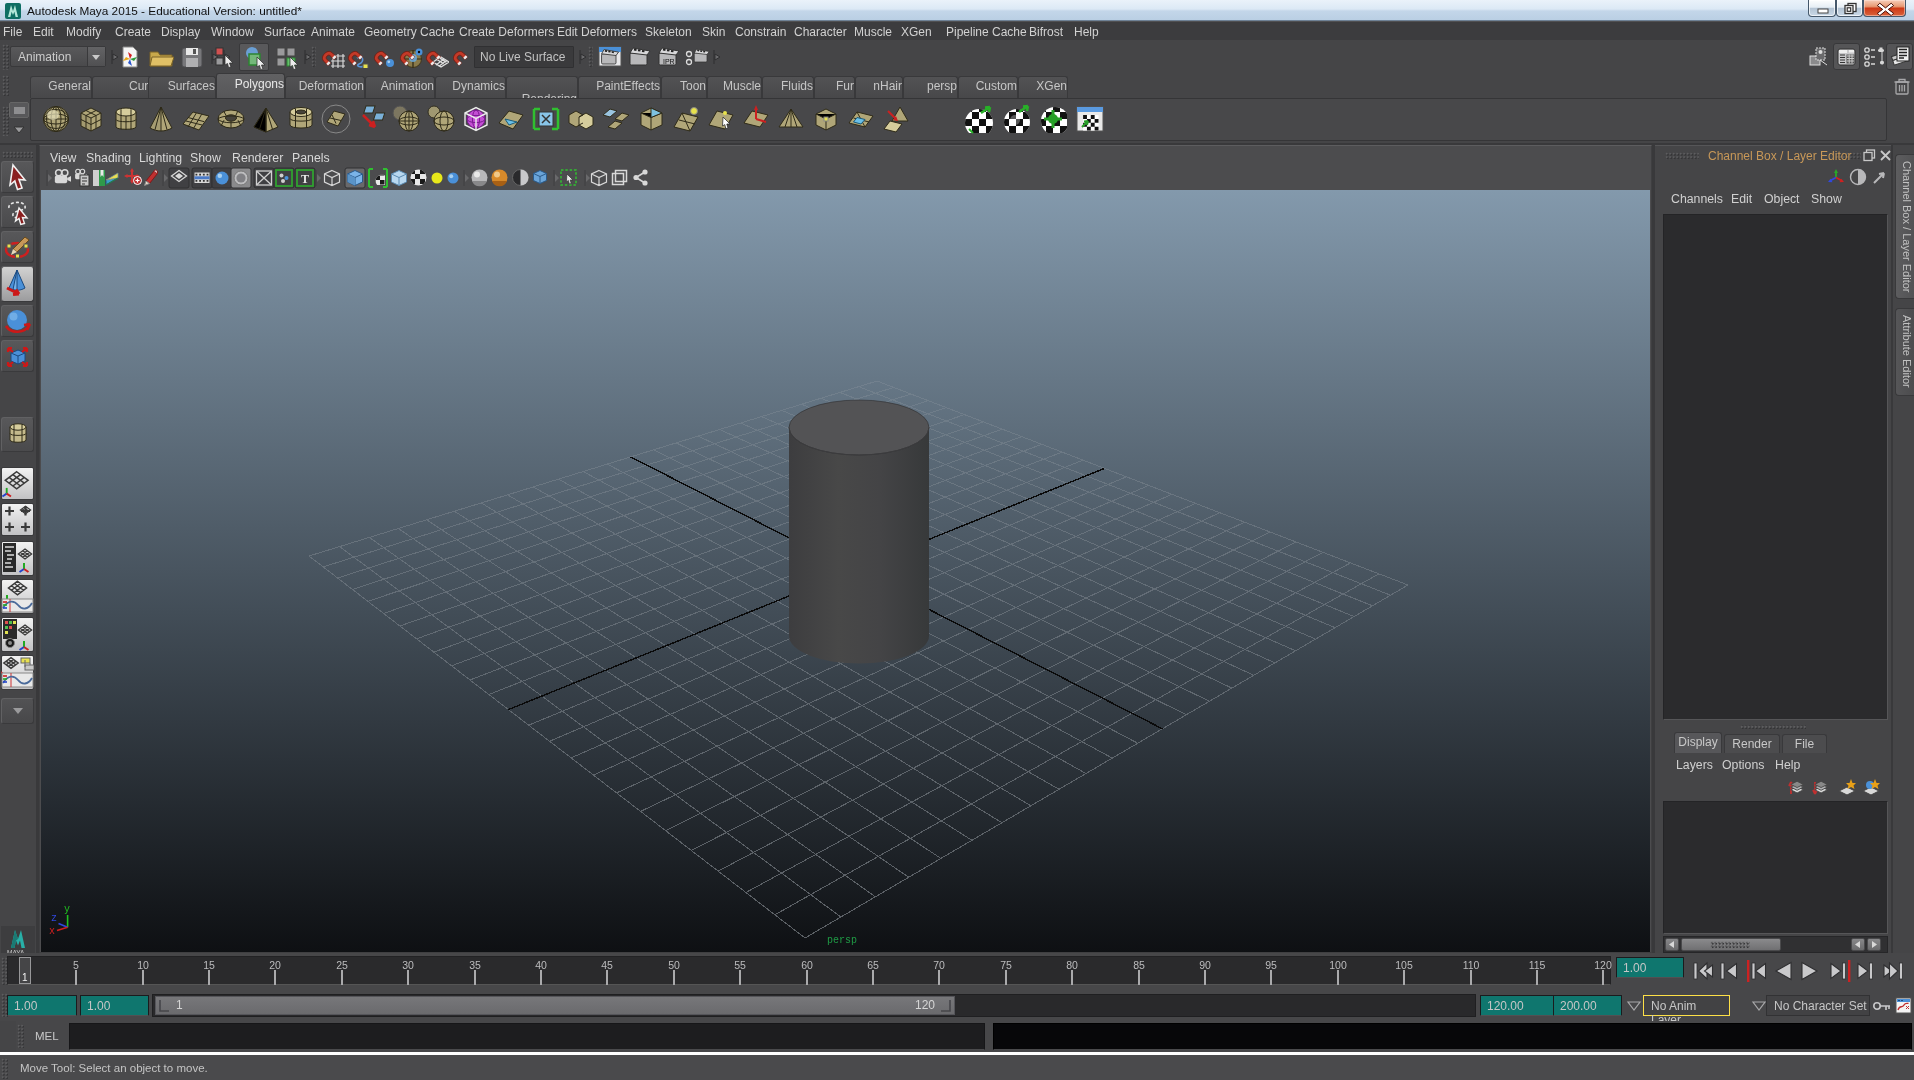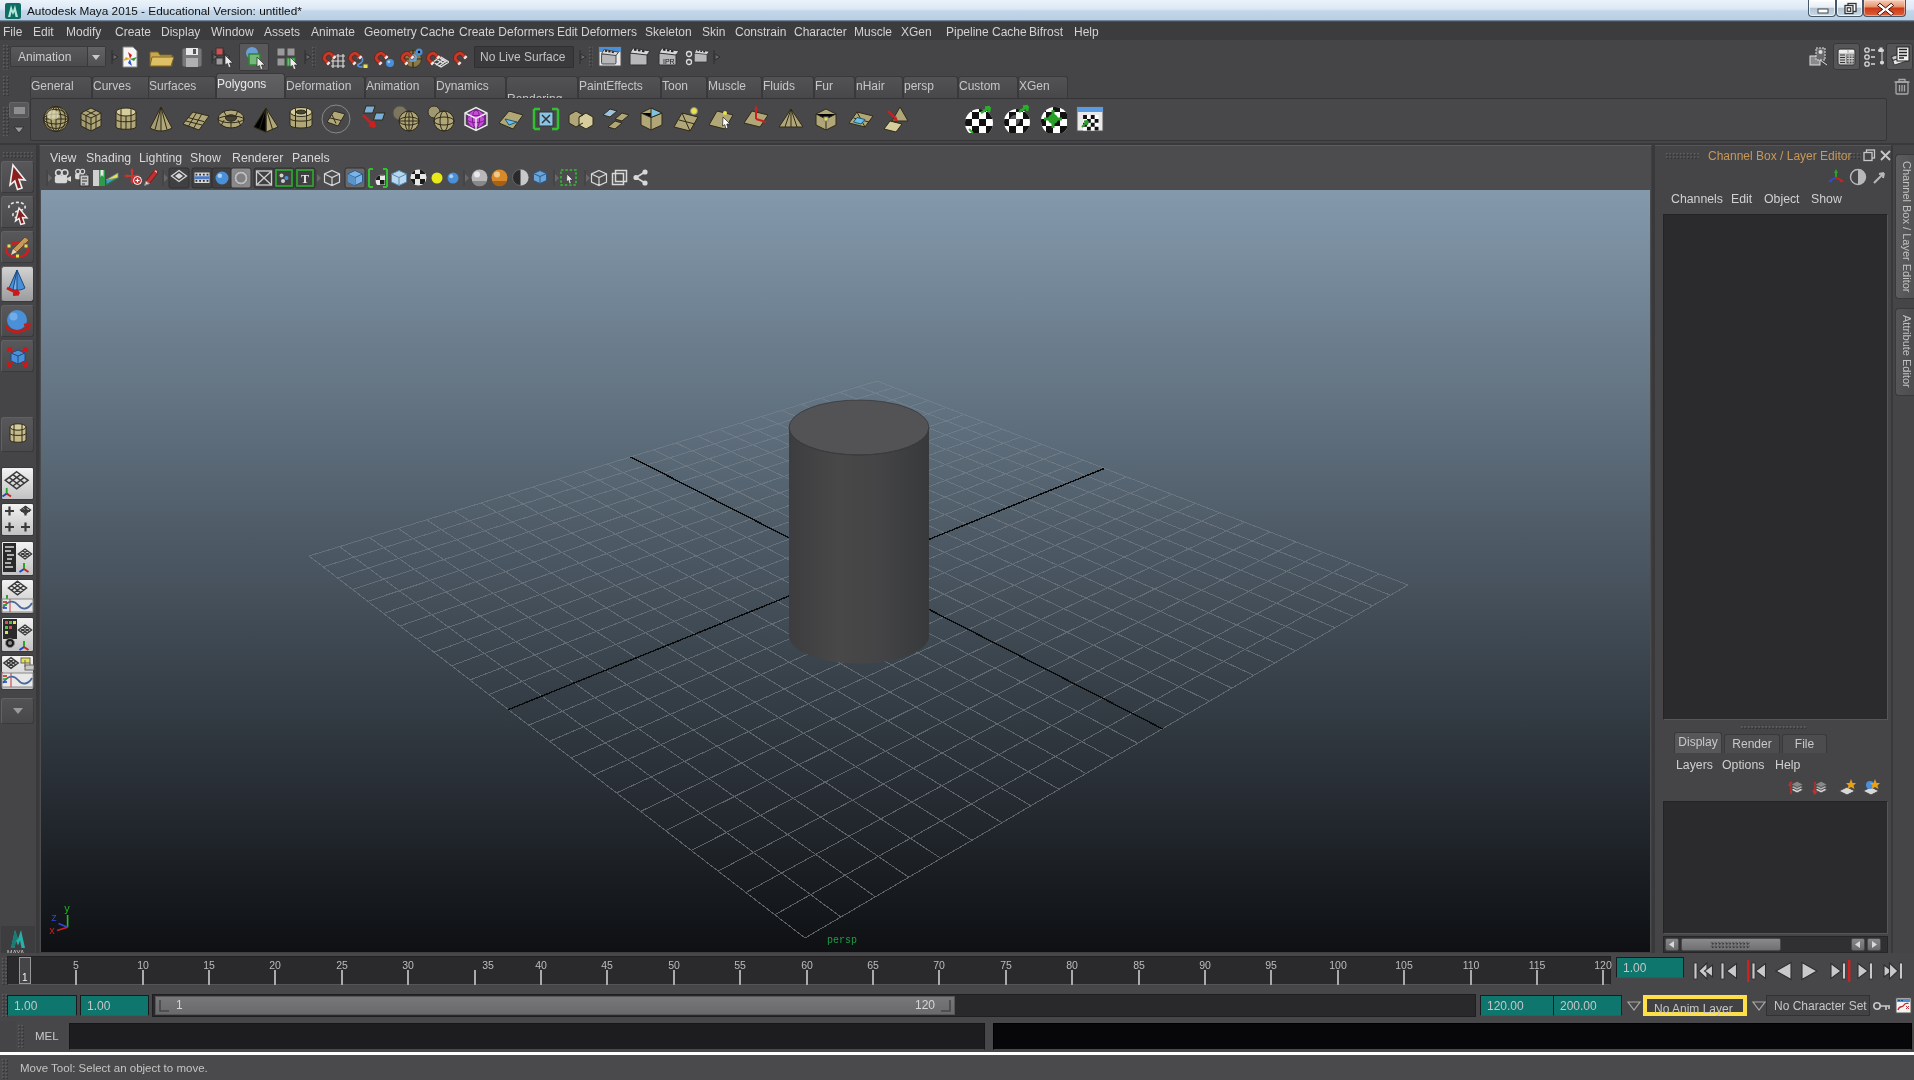--- a/index.html
+++ b/index.html
@@ -8,21 +8,21 @@
 .winbtn{position:absolute;top:0;height:17px;border:1px solid #45586b;border-top:none;border-radius:0 0 4px 4px;background:linear-gradient(#fdfefe 0%,#e6eef5 45%,#b4c4d4 52%,#cad9e7 100%);box-shadow:inset 0 0 0 1px rgba(255,255,255,.7)}
 #btnclose{background:linear-gradient(#f6cdb9 0%,#e89a74 40%,#ce3a17 52%,#d9633c 100%);box-shadow:inset 0 0 0 1px rgba(255,230,220,.5)}
 #menubar{left:0;top:21px;width:1914px;height:19px;background:#3c3c3e;border-top:1px solid #505052}
 .mi{position:absolute;top:3px;font-size:12px;color:#d2d2d2}
 #statusline{left:0;top:40px;width:1914px;height:33px;background:#454547}
 .grip{position:absolute;width:7px;background-image:radial-gradient(circle at 1.5px 1.5px,#5d5d5f 0.9px,transparent 1.1px),radial-gradient(circle at 1.5px 1.5px,#323234 0.9px,transparent 1.1px);background-size:3.5px 3.5px,3.5px 3.5px;background-position:0 0,1px 1px}
 .combo{position:absolute;background:linear-gradient(#59595b,#4a4a4c);border:1px solid #39393b;border-radius:2px;color:#ccc;font-size:12px}
 .comboarr{position:absolute;right:0;top:0;bottom:0;width:18px;border-left:1px solid #39393b;background:linear-gradient(#636365,#505052)}
 .icbtn{position:absolute;border-radius:2px}
 #shelftabs{left:0;top:73px;width:1914px;height:25px;background:#454547}
-.stab{position:absolute;top:3px;height:22px;background:linear-gradient(#525254,#48484a);border:1px solid #39393b;border-bottom:none;border-radius:3px 3px 0 0;color:#c6c6c6;font-size:12px;text-align:left}
+.stab{position:absolute;top:3px;height:22px;background:linear-gradient(#525254,#48484a);border:1px solid #39393b;border-bottom:none;border-radius:3px 3px 0 0;color:#c6c6c6;font-size:12px;text-align:right}
 .stab.on{background:linear-gradient(#616163,#575759);color:#e8e8e8;top:0;height:25px;z-index:2}
 #shelficons{left:0;top:98px;width:1914px;height:45px;background:#454547}
 #shelfwell{position:absolute;left:30px;top:0;width:1857px;height:43px;background:#48484a;border:1px solid #353537;border-radius:2px}
 #mainarea{left:0;top:143px;width:1914px;height:810px;background:#39393b}
 #toolcol{position:absolute;left:0;top:2px;width:36px;height:808px;background:#454547}
 .toolbtn{position:absolute;left:1px;width:33px;height:32px;border-radius:3px;background:linear-gradient(#58585a,#4a4a4c);border:1px solid #616163;border-bottom-color:#3a3a3c;border-right-color:#3a3a3c}
 .toolbtn.on{background:linear-gradient(#d2d2d2,#9c9c9e)}
 .laybtn{position:absolute;left:1px;width:33px;height:32px;border-radius:2px;background:linear-gradient(#f2f2f2,#c2c2c4);border:1px solid #3a3a3c}
 #viewport{position:absolute;left:39px;top:2px;width:1613px;height:808px;background:#4c4c4e;border:1px solid #3f3f41;border-top:1px solid #5d5d5f}
 .vpm{position:absolute;top:5px;font-size:12.3px;color:#d8d8d8}
@@ -63,21 +63,21 @@
         <path d="M15.8 3.2 L21.5 7.9 L27.2 3.2 L29.6 5.6 L24.3 9.4 L29.6 13.2 L27.2 15.6 L21.5 10.9 L15.8 15.6 L13.4 13.2 L18.7 9.4 L13.4 5.6 Z" fill="#fff" stroke="#4a1008" stroke-width="1"></path>
       </svg></div>
 </div>
 <div class="a" id="menubar">
     <span class="mi" style="left:3px">File</span>
     <span class="mi" style="left:33px">Edit</span>
     <span class="mi" style="left:66px">Modify</span>
     <span class="mi" style="left:115px">Create</span>
     <span class="mi" style="left:161px">Display</span>
     <span class="mi" style="left:211px">Window</span>
-    <span class="mi" style="left:264px">Assets</span>
+    <span class="mi" style="left:264px">Surface</span>
     <span class="mi" style="left:311px">Animate</span>
     <span class="mi" style="left:364px">Geometry Cache</span>
     <span class="mi" style="left:459px">Create Deformers</span>
     <span class="mi" style="left:557px">Edit Deformers</span>
     <span class="mi" style="left:645px">Skeleton</span>
     <span class="mi" style="left:702px">Skin</span>
     <span class="mi" style="left:735px">Constrain</span>
     <span class="mi" style="left:794px">Character</span>
     <span class="mi" style="left:854px">Muscle</span>
     <span class="mi" style="left:901px">XGen</span>
@@ -964,21 +964,21 @@
       <span class="tlab" style="left:135px">10</span>
       <div class="tick" style="left:134px"></div>
       <span class="tlab" style="left:201px">15</span>
       <div class="tick" style="left:200px"></div>
       <span class="tlab" style="left:267px">20</span>
       <div class="tick" style="left:266px"></div>
       <span class="tlab" style="left:334px">25</span>
       <div class="tick" style="left:333px"></div>
       <span class="tlab" style="left:400px">30</span>
       <div class="tick" style="left:399px"></div>
-      <span class="tlab" style="left:480px">35</span>
+      <span class="tlab" style="left:467px">35</span>
       <div class="tick" style="left:466px"></div>
       <span class="tlab" style="left:533px">40</span>
       <div class="tick" style="left:532px"></div>
       <span class="tlab" style="left:599px">45</span>
       <div class="tick" style="left:598px"></div>
       <span class="tlab" style="left:666px">50</span>
       <div class="tick" style="left:665px"></div>
       <span class="tlab" style="left:732px">55</span>
       <div class="tick" style="left:731px"></div>
       <span class="tlab" style="left:799px">60</span>
@@ -1055,21 +1055,21 @@
     </svg>
     <div class="nfld" style="left:1480px;top:5px;width:84px;height:21px">
       <span style="position:absolute;left:6px;top:3px">120.00</span>
     </div>
     <div class="nfld" style="left:1553px;top:5px;width:69px;height:21px">
       <span style="position:absolute;left:6px;top:3px">200.00</span>
     </div>
     <svg class="a" style="left:1626px;top:10px" width="16" height="12">
       <path d="M2 2 L14 2 L8 10 Z" fill="none" stroke="#a8a8aa" stroke-width="1.2"></path>
     </svg>
-    <div style="position:absolute;left:1643px;top:5px;width:104px;height:21px;background:#424244;border:4px solid #fde047">
+    <div style="position:absolute;left:1643px;top:5px;width:87px;height:21px;background:#424244;border:1px solid #fde047">
       <span style="position:absolute;left:7px;top:3px;font-size:12px;color:#c6c6c6">No Anim Layer</span>
     </div>
     <svg class="a" style="left:1751px;top:10px" width="16" height="12">
       <path d="M2 2 L14 2 L8 10 Z" fill="none" stroke="#a8a8aa" stroke-width="1.2"></path>
     </svg>
     <div style="position:absolute;left:1766px;top:5px;width:104px;height:21px;background:#424244;border:1px solid #323234">
       <span style="position:absolute;left:7px;top:3px;font-size:12px;color:#c6c6c6">No Character Set</span>
     </div>
     <svg class="a" style="left:1872px;top:8px" width="20" height="16" viewBox="0 0 20 16">
       <circle cx="5" cy="8" r="3.2" fill="none" stroke="#c8c8ca" stroke-width="1.6"></circle>

